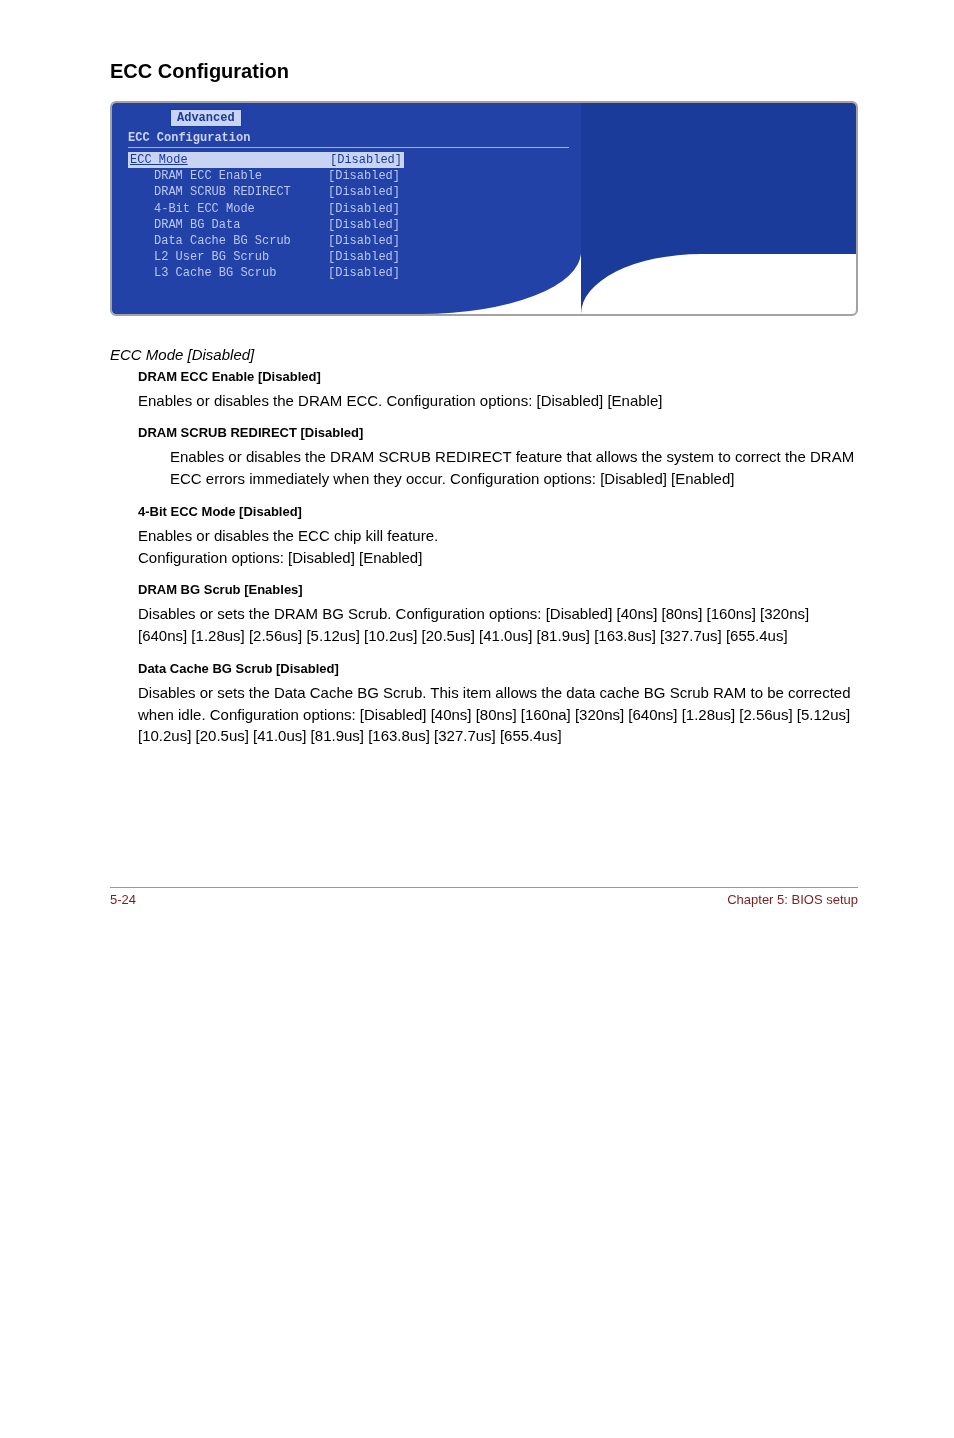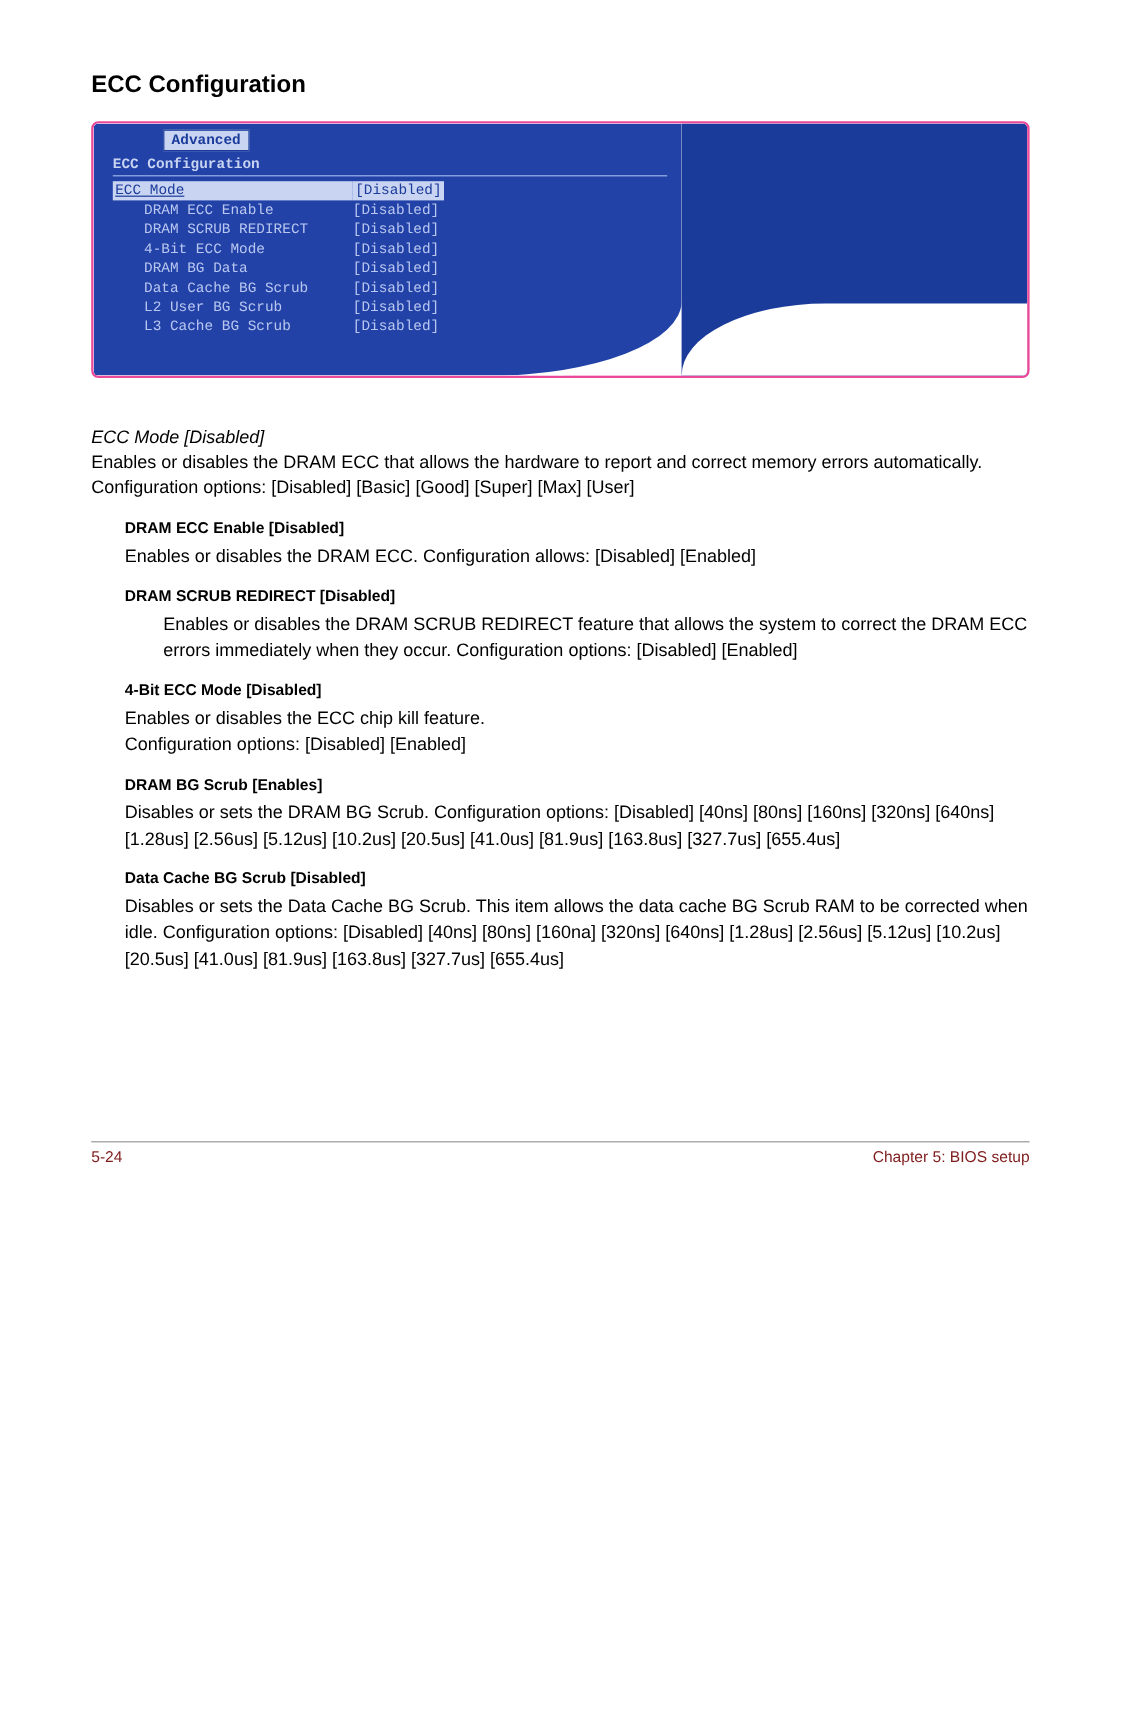--- a/index.html
+++ b/index.html
@@ -1,23 +1,23 @@
 <!DOCTYPE html>
 <html><head>
 <meta charset="utf-8">
 <style>
   * { box-sizing: border-box; margin: 0; padding: 0; }
   html, body { width: 954px; background: #fff; font-family: Arial, Helvetica, sans-serif; color: #000; }
-  .page { padding: 60px 96px 80px 76px; }
+  .page { padding: 60px 96px 80px 110px; }
   .h-section { font-size: 20px; font-weight: bold; margin-bottom: 18px; }
   .bios-box {
-    border: 2px solid #ec4899;
+    border: 2px solid #a3a3a3;
     border-radius: 6px;
     overflow: hidden;
-    margin-bottom: 41px;
+    margin-bottom: 30px;
   }
   .bios-inner {
     display: flex;
     background: #fff;
   }
   .bios-left {
     flex: 0 0 63%;
     position: relative;
     padding: 4px 12px 32px 16px;
     border-bottom-right-radius: 110px 52px;
@@ -151,27 +151,26 @@
               </div>
             </div>
         </div>
       </div>
       <div class="bios-right"></div>
     </div>
   </div>
 
   <div>
     <div class="mode-hdr italic"><em>ECC Mode [Disabled]</em></div>
-    <div class="para">Enables or disables the DRAM ECC that allows the hardware to report and correct memory errors automatically. Configuration options: [Disabled] [Basic] [Good] [Super] [Max] [User]</div>
   </div>
 
   <div id="subs">
       <div class="sub-block">
         <div class="sub-head">DRAM ECC Enable [Disabled]</div>
-        <div class="para-sub" style="white-space: pre-line;">Enables or disables the DRAM ECC. Configuration allows: [Disabled] [Enabled]</div>
+        <div class="para-sub" style="white-space: pre-line;">Enables or disables the DRAM ECC. Configuration options: [Disabled] [Enable]</div>
       </div>
       <div class="sub-block">
         <div class="sub-head">DRAM SCRUB REDIRECT [Disabled]</div>
         <div class="para-sub" style="white-space: pre-line; margin-left: 32px;">Enables or disables the DRAM SCRUB REDIRECT feature that allows the system to correct the DRAM ECC errors immediately when they occur. Configuration options: [Disabled] [Enabled]</div>
       </div>
       <div class="sub-block">
         <div class="sub-head">4-Bit ECC Mode [Disabled]</div>
         <div class="para-sub" style="white-space: pre-line;">Enables or disables the ECC chip kill feature.
 Configuration options: [Disabled] [Enabled]</div>
       </div>

